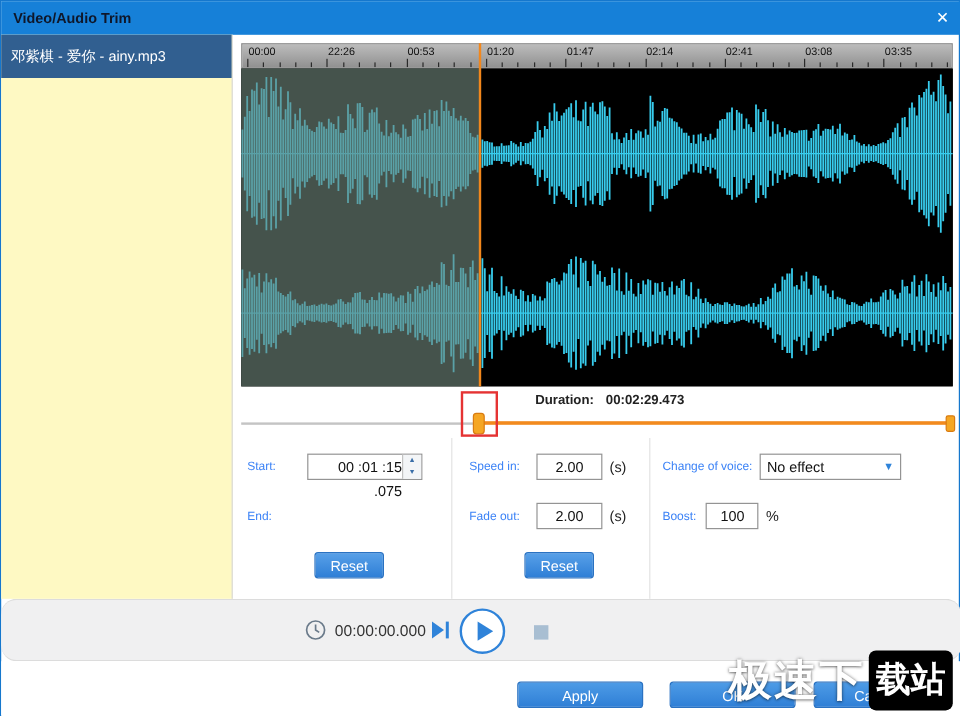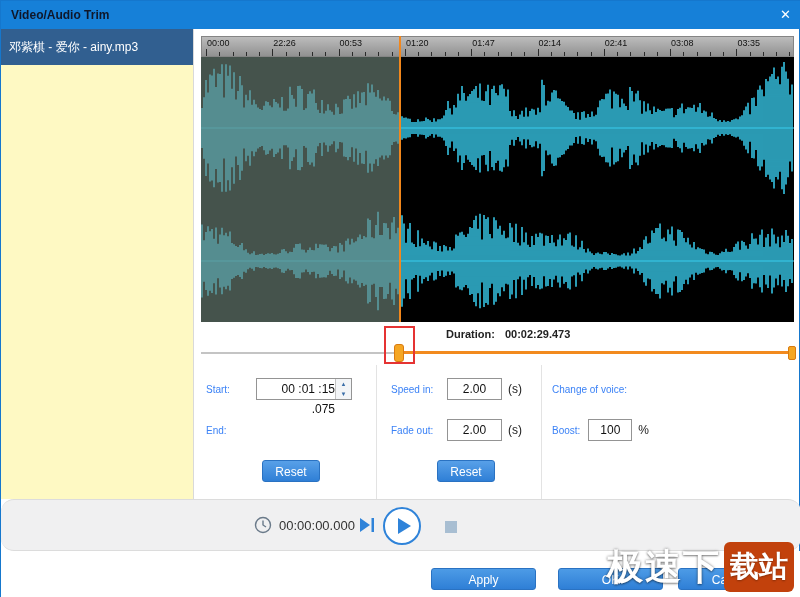--- a/index.html
+++ b/index.html
@@ -89,21 +89,21 @@
   .footer{position:absolute;left:0;top:550px;width:800px;height:47px;background:#fff;}
   .footer-btn{position:absolute;top:17px;width:105px;height:22px;text-align:center;line-height:22px;
               font-size:12px;color:#fff;background:linear-gradient(#4d9be6,#2f7fd6);
               border:1px solid #2a72c2;border-radius:3px;box-sizing:border-box;}
   .btn-apply{left:430px;} .btn-ok{left:557px;} .btn-cancel{left:677px;}
 
   
   .watermark{position:absolute;right:5px;bottom:4px;z-index:40;display:flex;align-items:center;}
   .wm-text{font-size:36px;font-weight:bold;color:#fff;letter-spacing:2px;
            text-shadow:0 0 3px rgba(0,0,0,.45),0 1px 2px rgba(0,0,0,.35);}
-  .wm-box{background:#c2410c;border-radius:6px;color:#fff;font-size:29px;font-weight:bold;
+  .wm-box{background:#000000;border-radius:6px;color:#fff;font-size:29px;font-weight:bold;
           padding:5px 6px;margin-left:3px;text-shadow:0 1px 2px rgba(0,0,0,.3);}
 </style>
 </head>
 <body>
 
 <div class="window">
 
   <div class="titlebar">
     <span class="title">Video/Audio Trim</span>
     <span class="close">✕</span>
@@ -226,20 +226,24 @@
           <span class="lbl">Fade out:</span>
           <span class="small-input w55">2.00</span>
           <span class="unit">(s)</span>
         </div>
         <span class="reset-btn">Reset</span>
       </div>
 
       <div class="col col3">
         <div class="crow">
           <span class="lbl">Change of voice:</span>
+          <span class="dropdown">
+            <span class="dd-text">No effect</span>
+            <span class="dd-arrow">▼</span>
+          </span>
         </div>
         <div class="crow">
           <span class="lbl">Boost:</span>
           <span class="small-input w44" style="margin-left:8px">100</span>
           <span class="unit">%</span>
         </div>
       </div>
 
     </div>
   </div>

